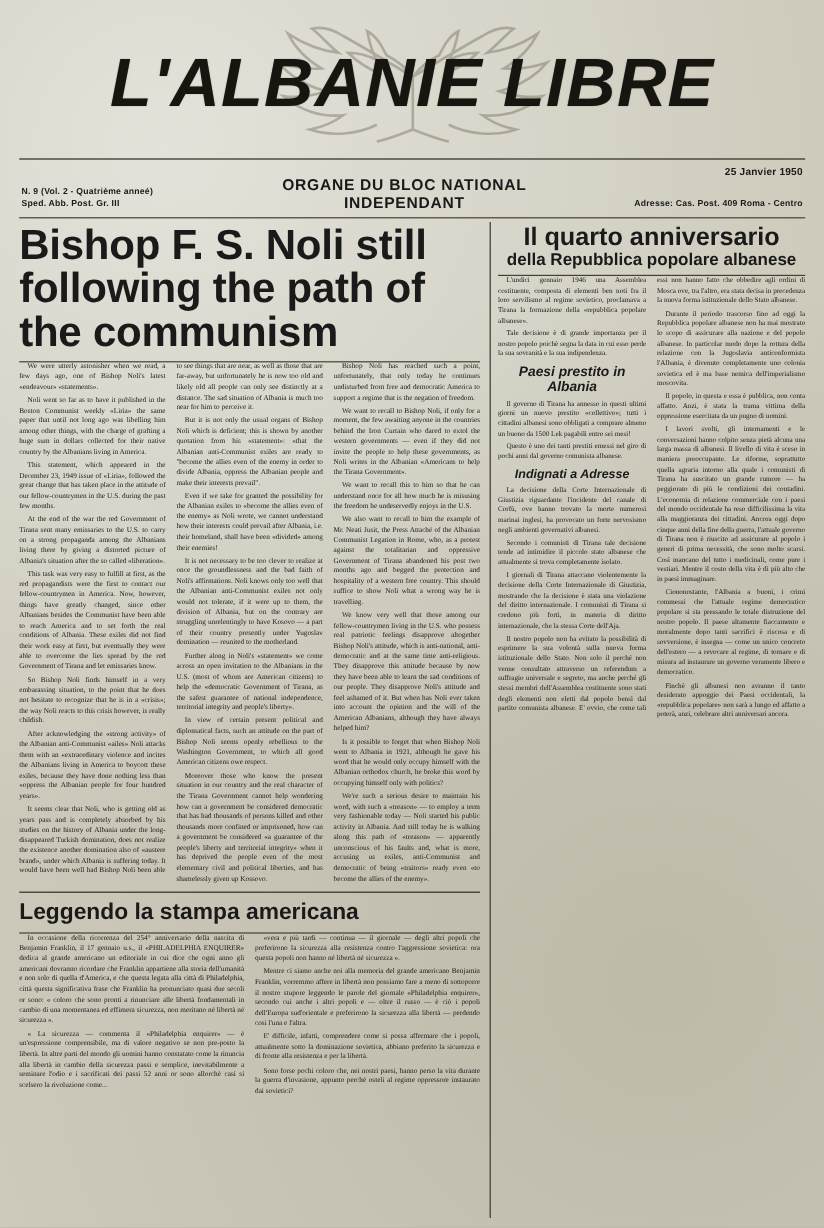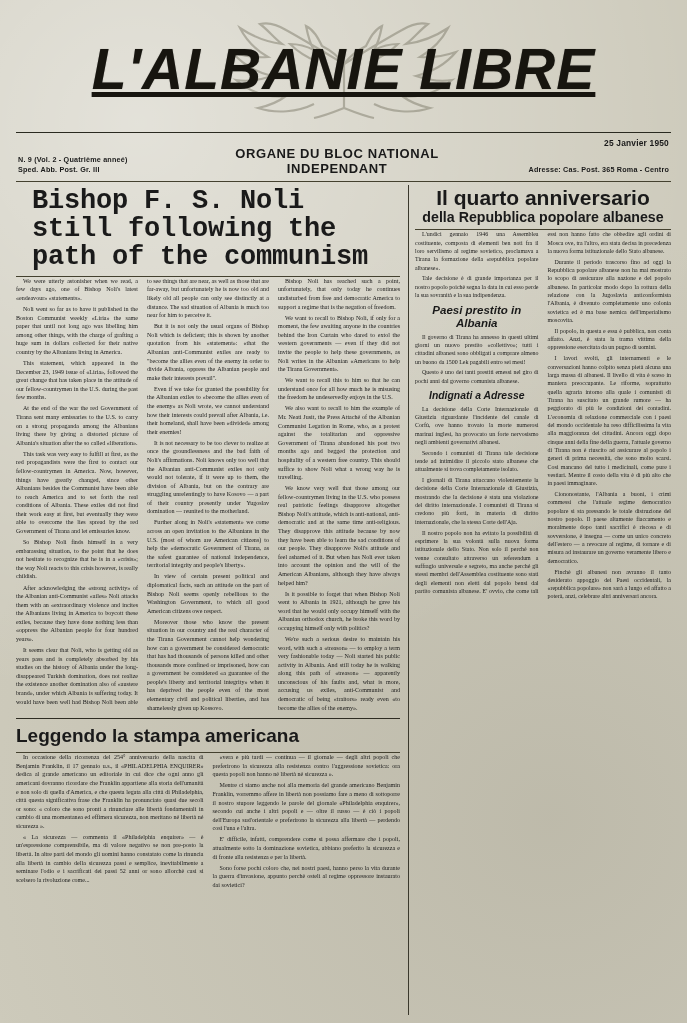--- a/index.html
+++ b/index.html
@@ -34,21 +34,20 @@
     position:relative;
     text-align:center;
     font-family:"Liberation Sans", sans-serif;
     font-weight:bold;
     font-style:italic;
     font-size:57px;
     letter-spacing:1px;
     line-height:110px;
     color:#17150f;
     text-shadow:0 0 1px rgba(0,0,0,.4);
-    text-decoration:underline;
   }
   .rule{
     border-top:1.4px solid #2a2a20;
     margin:2px 0 0 0;
   }
   .rule.thin{border-top:.8px solid #44412f;}
   
   .infobar{
     display:flex;
     align-items:flex-end;
@@ -69,25 +68,25 @@
   
   .body-grid{
     display:flex;
     margin-top:3px;
     height:830px;
   }
   .col-left{width:392px;padding-right:8px;box-sizing:border-box;}
   .vdiv{width:1px;background:#3a382c;margin:0 6px 0 0;}
   .col-right{flex:1;}
   h1.headline{
-    font-family:Liberation Mono, monospace;
-    font-size:27px;
+    font-family:Liberation Sans, sans-serif;
+    font-size:35px;
     font-weight:bold;
     line-height:1.04;
-    margin:2px 0 5px 16px;
+    margin:2px 0 5px 0;
     letter-spacing:-.2px;
   }
   h2.headline-it{
     font-family:"Liberation Sans", sans-serif;
     font-weight:bold;
     font-size:21px;
     line-height:1.06;
     margin:2px 0 1px 0;
     text-align:center;
   }
@@ -162,21 +161,21 @@
   <div class="rule"></div>
 
   <div class="infobar">
     <div class="left">
       <div>N. 9 (Vol. 2 - Quatrième anneé)</div>
       <div>Sped. Abb. Post. Gr. III</div>
     </div>
     <div class="center">ORGANE DU BLOC NATIONAL INDEPENDANT</div>
     <div class="right">
       <span class="date">25 Janvier 1950</span>
-      <span>Adresse: Cas. Post. 365 Roma - Centro</span>
+      <span>Adresse: Cas. Post. 409 Roma - Centro</span>
     </div>
   </div>
   <div class="rule thin"></div>
 
   <div class="body-grid">
 
     <div class="col-left">
       <h1 class="headline">Bishop F. S. Noli still following the path of the communism</h1>
       <div class="rule thin"></div>
       <div class="art-cols-3">

